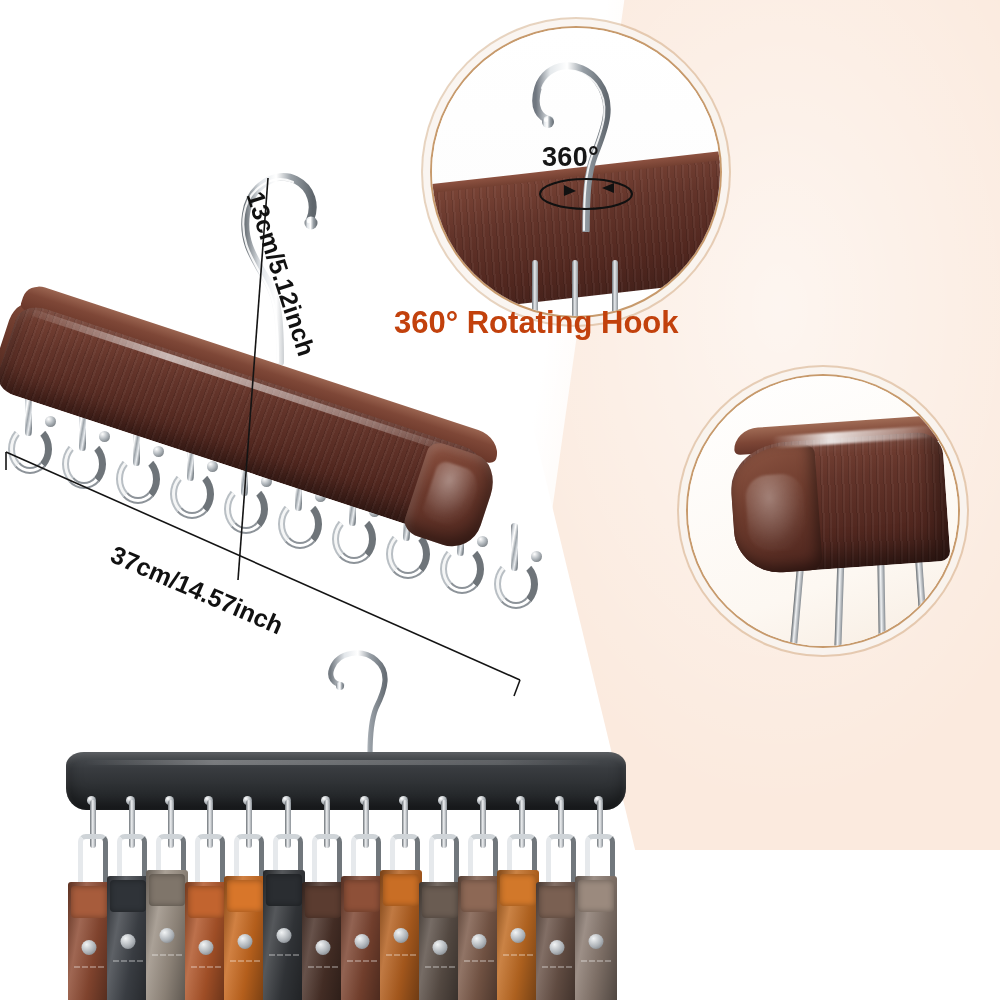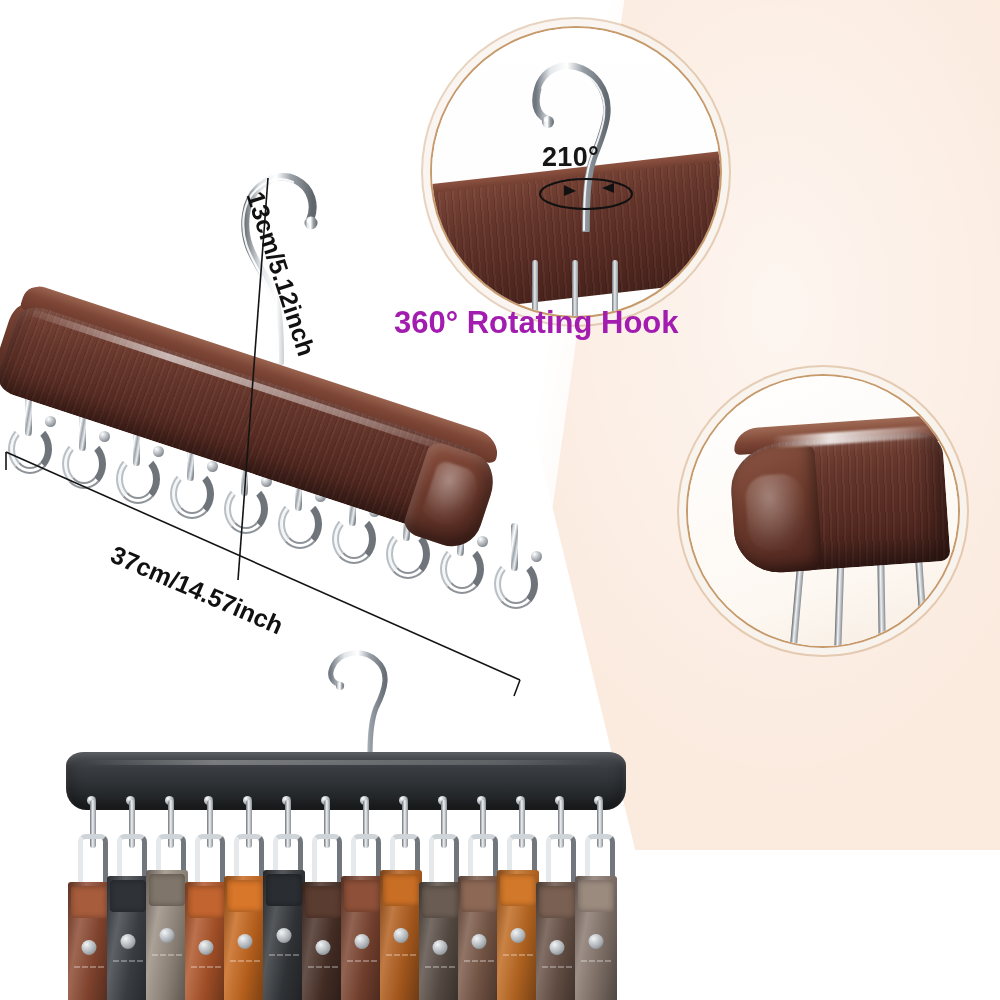--- a/index.html
+++ b/index.html
@@ -176,21 +176,21 @@
     position:absolute;left:14px;top:48px;width:58px;height:76px;border-radius:22px;
     background:radial-gradient(ellipse at 40% 30%,rgba(255,255,255,.34),rgba(255,255,255,.05) 62%,rgba(255,255,255,0) 82%);
     filter:blur(1.2px);
   }
   .wi-rods{position:absolute;left:106px;top:176px;width:150px;height:96px;}
   .wi-rod{position:absolute;top:0;width:7px;height:96px;border-radius:4px;
     background:linear-gradient(90deg,#63696e,#f0f2f4 42%,#868c92 100%);}
 
   
   .caption{
-    position:absolute;color:#a21caf;font-weight:bold;
+    position:absolute;color:#c2410c;font-weight:bold;
     font-family:"Liberation Sans", sans-serif;white-space:nowrap;text-align:right;
   }
   #cap-hook{left:394px;top:305px;font-size:31px;}
   #cap-wood{left:686px;top:639px;font-size:31px;}
 
   
   #belt-scene{left:40px;top:640px;width:610px;height:360px;overflow:hidden;}
   .bh-hook{position:absolute;left:278px;top:4px;width:92px;height:112px;}
   .bh-bar{
     position:absolute;left:26px;top:112px;width:560px;height:58px;
@@ -370,21 +370,21 @@
       <path d="M68 178 C68 140 70 120 76 104 C88 74 96 52 80 30 C62 6 28 10 20 36 C14 56 22 66 32 68" fill="none" stroke="url(#chromeB)" stroke-width="7.5" stroke-linecap="round"></path>
       <path d="M66 178 C66 140 68 120 74 104 C86 74 93 52 78 32 C62 12 32 14 24 36" fill="none" stroke="#ffffff" stroke-width="2" stroke-linecap="round" opacity=".88"></path>
       <circle cx="30" cy="70" r="6" fill="url(#chromeB)"></circle>
       <circle cx="28" cy="68" r="2" fill="#fff" opacity=".9"></circle>
 
       <ellipse cx="68" cy="142" rx="46" ry="15" fill="none" stroke="#111" stroke-width="2.1"></ellipse>
       <path d="M46 133 L58 139 L46 144 Z" fill="#111"></path>
       <path d="M96 131 L84 136 L96 141 Z" fill="#111"></path>
     </svg>
 
-    <div class="deg-label" style="left:110px;top:114px;">210°</div>
+    <div class="deg-label" style="left:110px;top:114px;">360°</div>
   </div>
 
   <div class="caption" id="cap-hook">360° Rotating Hook</div>
 
   <div class="inset-circle" id="inset-wood">
     <div class="abs" style="inset:0;background:linear-gradient(160deg,#ffffff 0%,#fdf8f2 70%,#f7ece1 100%);"></div>
 
     <div class="wi-rods">
       <div class="wi-rod" style="left:0px;  transform:rotate(5deg);"></div>
       <div class="wi-rod" style="left:42px; transform:rotate(2deg);"></div>

